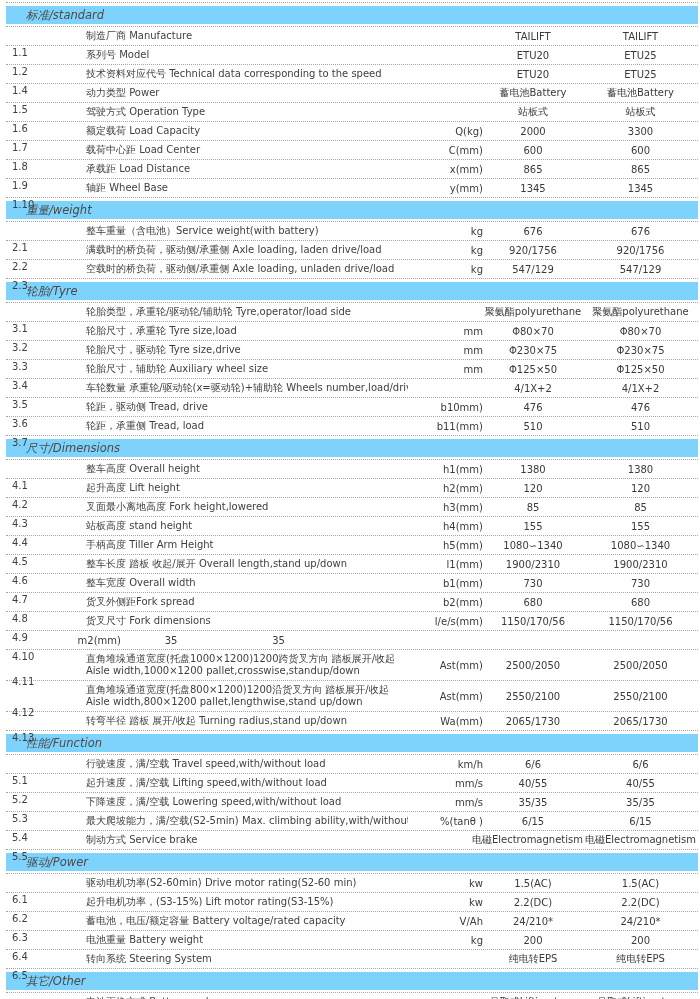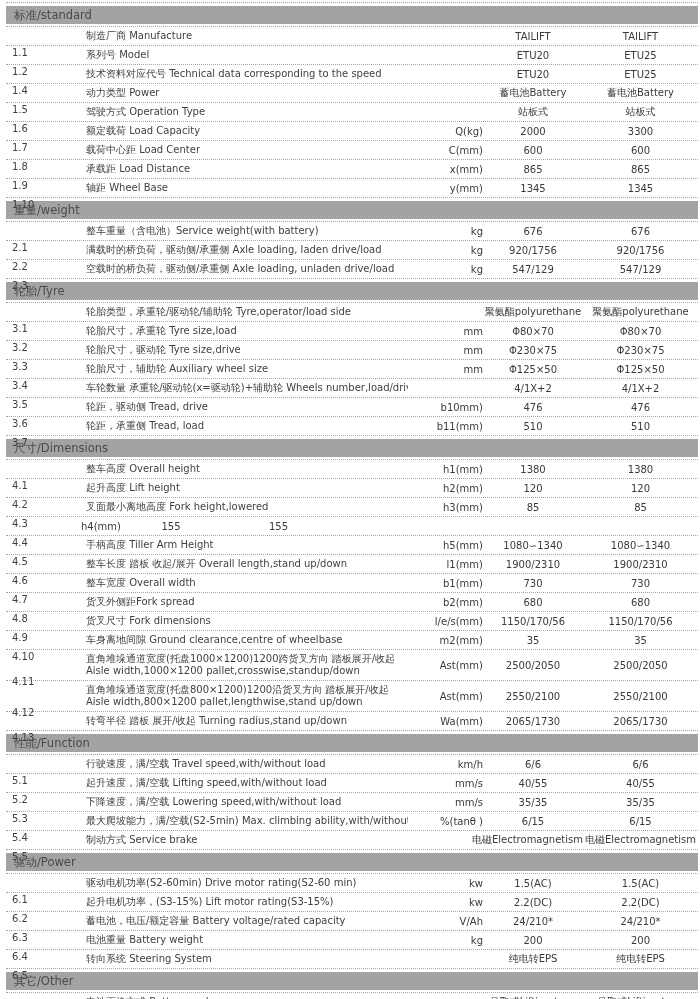--- a/index.html
+++ b/index.html
@@ -10,25 +10,26 @@
   }
   .spec-table{
     margin:2px 2px 0 6px;
     border-top:1px dotted #a6a6a6;
   }
   .section-head{
     padding:3px 0 2px 0;
     border-bottom:1px dotted #a6a6a6;
   }
   .section-head-bar{
-    background:#a3a3a3;
+    background:#7dd3fc;
     color:#4a4a4a;
     font-size:11.5px;
     line-height:16px;
-    padding:1px 0 1px 8px;
+    padding:1px 0 1px 20px;
+    font-style:italic;
   }
   .row{
     display:flex;
     align-items:center;
     height:18px;
     border-bottom:1px dotted #a6a6a6;
     font-size:10px;
     white-space:nowrap;
   }
   .row.tall{height:30px;}
@@ -229,20 +230,21 @@
     </div>
     <div class="row">
       <div class="cell-num">4.3</div>
       <div class="cell-desc">叉面最小离地高度  Fork height,lowered</div>
       <div class="cell-unit">h3(mm)</div>
       <div class="cell-v1">85</div>
       <div class="cell-v2">85</div>
     </div>
     <div class="row">
       <div class="cell-num">4.4</div>
+      <div class="cell-desc">站板高度 stand height</div>
       <div class="cell-unit">h4(mm)</div>
       <div class="cell-v1">155</div>
       <div class="cell-v2">155</div>
     </div>
     <div class="row">
       <div class="cell-num">4.5</div>
       <div class="cell-desc">手柄高度 Tiller Arm Height</div>
       <div class="cell-unit">h5(mm)</div>
       <div class="cell-v1">1080∽1340</div>
       <div class="cell-v2">1080∽1340</div>
@@ -270,21 +272,20 @@
     </div>
     <div class="row">
       <div class="cell-num">4.9</div>
       <div class="cell-desc">货叉尺寸 Fork dimensions</div>
       <div class="cell-unit">l/e/s(mm)</div>
       <div class="cell-v1">1150/170/56</div>
       <div class="cell-v2">1150/170/56</div>
     </div>
     <div class="row">
       <div class="cell-num">4.10</div>
-      <div class="cell-desc">车身离地间隙 Ground clearance,centre of  wheelbase</div>
       <div class="cell-unit">m2(mm)</div>
       <div class="cell-v1">35</div>
       <div class="cell-v2">35</div>
     </div>
     <div class="row tall">
       <div class="cell-num">4.11</div>
       <div class="cell-desc">
         <div class="l1">直角堆垛通道宽度(托盘1000×1200)1200跨货叉方向  踏板展开/收起</div>
         <div class="l2">Aisle width,1000×1200 pallet,crosswise,standup/down</div>
       </div>

